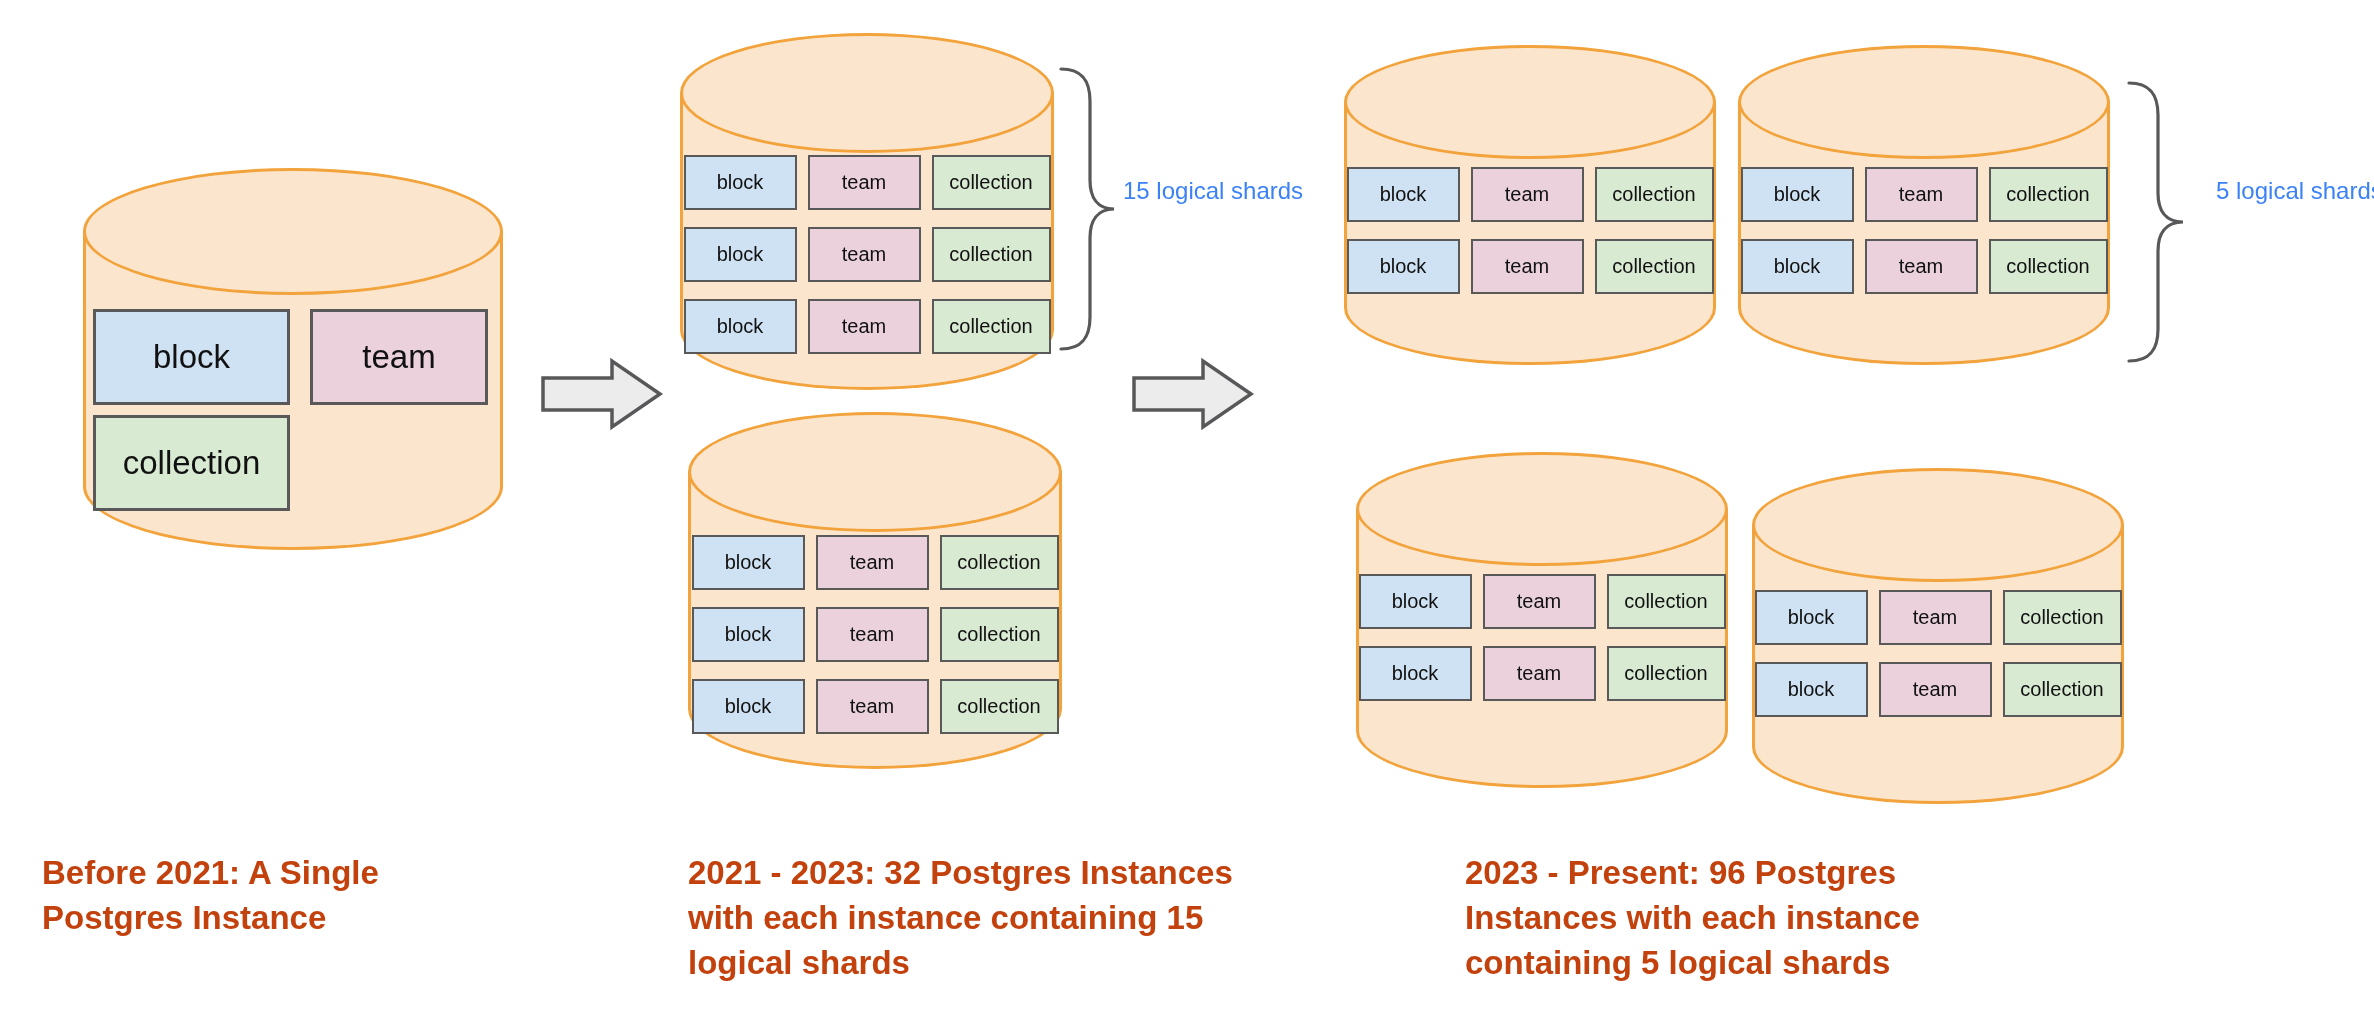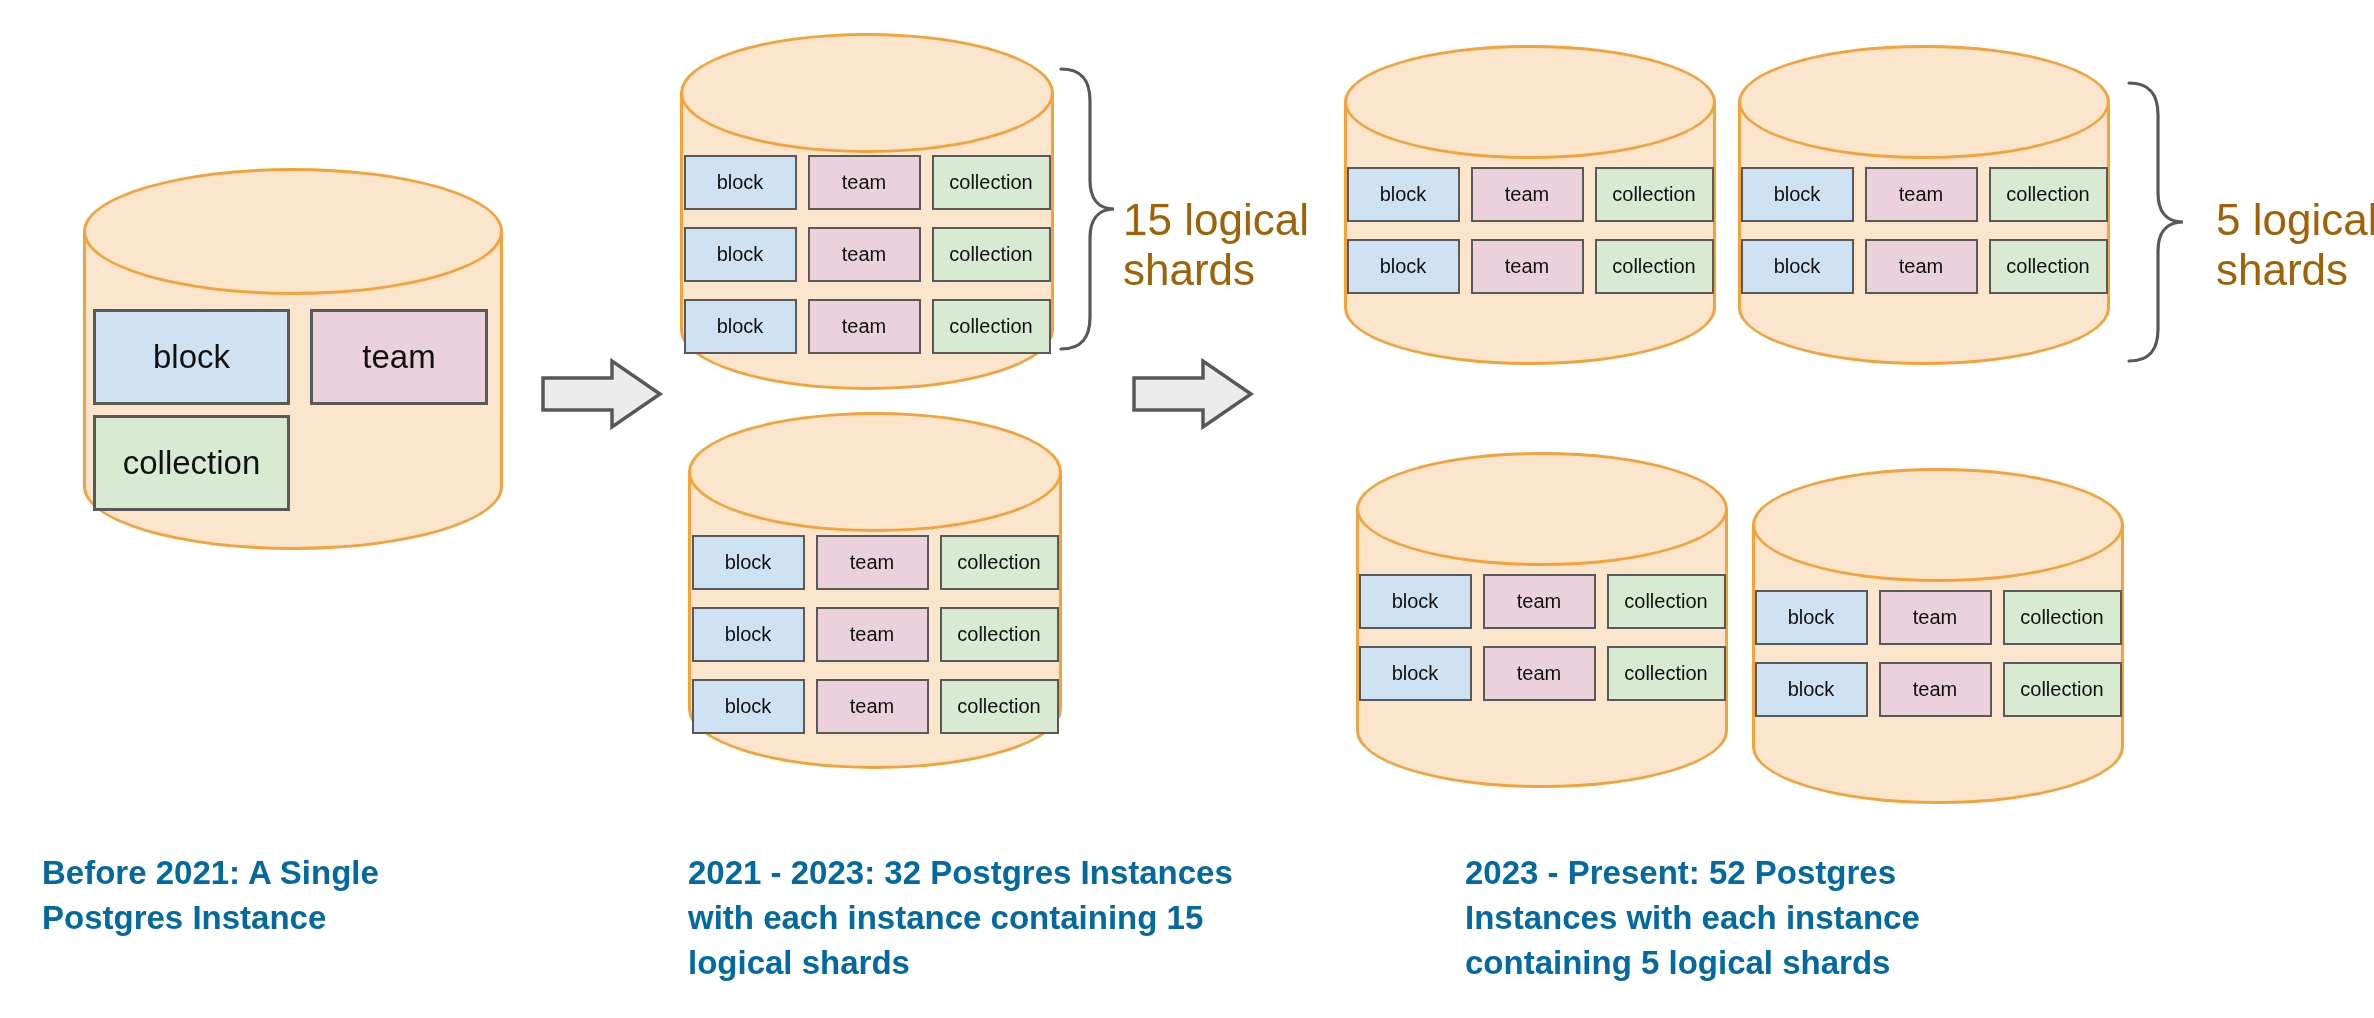--- a/index.html
+++ b/index.html
@@ -60,27 +60,26 @@
   }
   .lb { background: #CFE2F3; }
   .lt { background: #EAD1DC; }
   .lc { background: #D9EAD3; }
 
   
   .caption {
     position: absolute;
     font-size: 33px; line-height: 45px;
     font-weight: bold;
-    color: #0369a1;
+    color: #c2410c;
   }
   .shard-label {
     position: absolute;
-    font-size: 44px; line-height: 50px;
-    color: #a16207;
-    margin-top: 29px;
+    font-size: 24px; line-height: 50px;
+    color: #3b82f6;
   }
   .brace, .arrow { position: absolute; z-index: 4; }
   svg { display: block; }
 </style>
 </head>
 <body>
 
 <div class="cyl" style="left:83px; top:168px; width:420px; height:382px; --eh:127px;">
   <div class="cap"></div>
   <div class="barrel"></div>
@@ -224,13 +223,13 @@
 <div class="brace" style="left:2126px; top:80px;">
   <svg width="62" height="284" viewBox="0 0 62 284">
     <path d="M 3 3 C 25 3, 32 16, 32 35 L 32 113 C 32 130, 39 142, 57 142
              C 39 142, 32 154, 32 171 L 32 249 C 32 268, 25 281, 3 281" fill="none" stroke="#58585A" stroke-width="3.2" stroke-linecap="round"></path>
   </svg>
 </div>
 <div class="shard-label" style="left:2216px; top:166px; width:190px;">5 logical shards</div>
 
 <div class="caption" style="left:42px; top:850px; width:420px;">Before 2021: A Single Postgres Instance</div>
 <div class="caption" style="left:656px; top:850px; width:578px;margin-left:32px;">2021 - 2023: 32 Postgres Instances with each instance containing 15 logical shards</div>
-<div class="caption" style="left:1465px; top:850px; width:578px;">2023 - Present: 52 Postgres Instances with each instance containing 5 logical shards</div>
+<div class="caption" style="left:1465px; top:850px; width:578px;">2023 - Present: 96 Postgres Instances with each instance containing 5 logical shards</div>
 
 </body></html>

